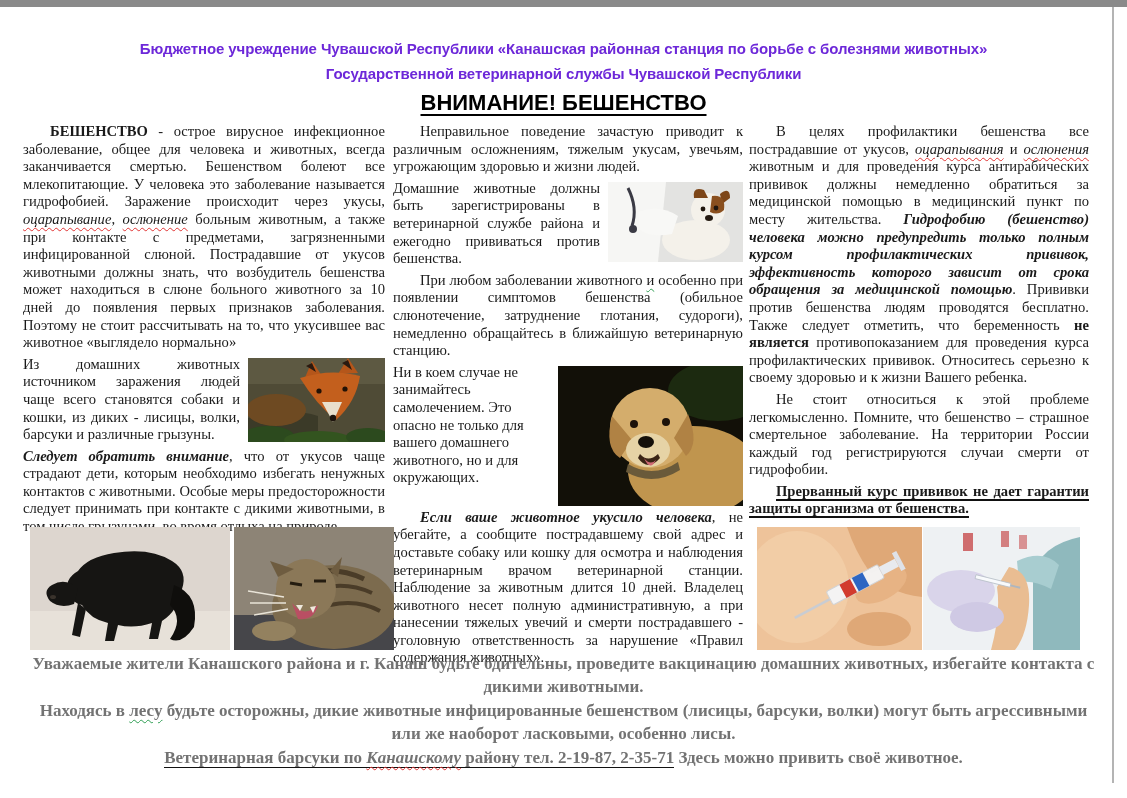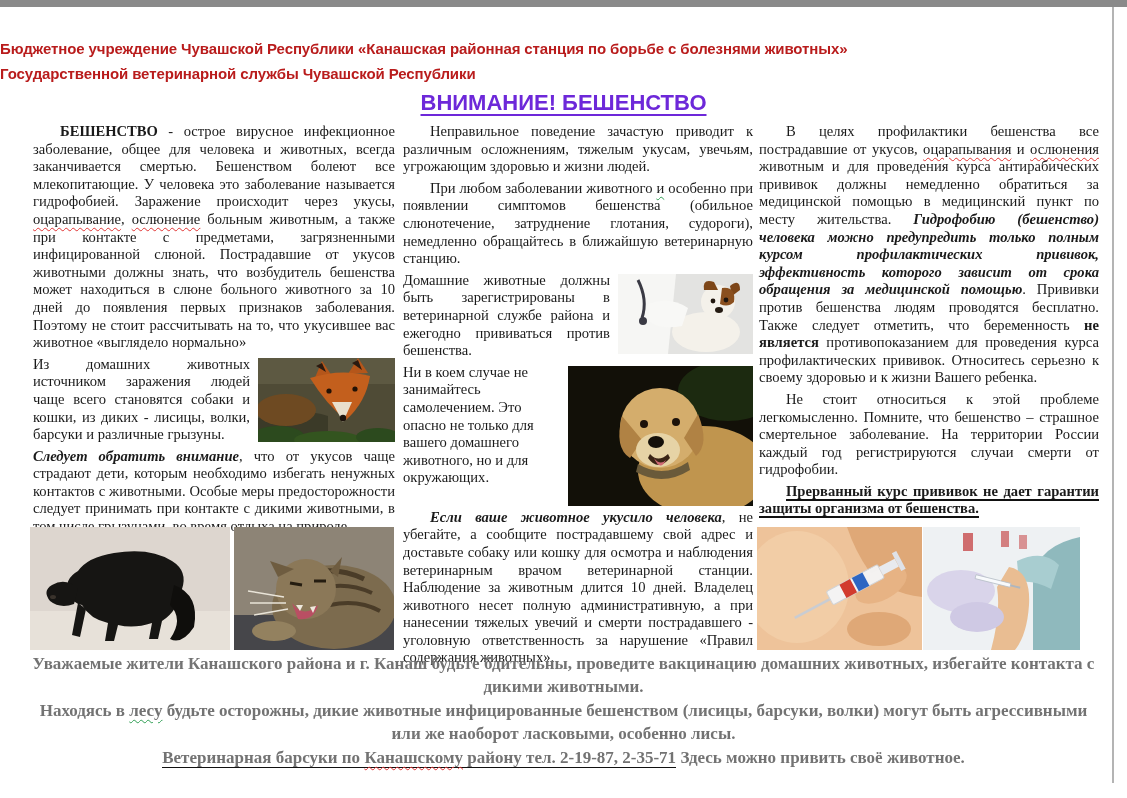--- a/index.html
+++ b/index.html
@@ -1,45 +1,45 @@
 <!DOCTYPE html>
 <html lang="ru"><head>
 <meta charset="utf-8">
 <style>
   html,body{margin:0;padding:0;background:#ffffff;}
   body{width:1127px;height:798px;position:relative;overflow:hidden;
        font-family:"Liberation Serif", serif;color:#1a1a1a;}
   .top-bar{position:absolute;left:0;top:0;width:1127px;height:7px;background:#8a8a8a;}
   .right-edge{position:absolute;left:1112px;top:7px;width:2px;height:776px;background:#b4b4b4;}
 
-  .header{margin-top:36px;
+  .header{margin-top:36px;text-align:center;
           font-family:"Liberation Sans", sans-serif;font-weight:bold;
-          font-size:15px;line-height:25px;color:#b91c1c;letter-spacing:-0.1px;}
+          font-size:15px;line-height:25px;color:#6d28d9;letter-spacing:-0.1px;}
   .title-wrap{text-align:center;margin-top:4px;}
   .title{display:inline-block;font-family:"Liberation Sans", sans-serif;font-weight:bold;
-         font-size:22px;color:#6d28d9;text-decoration:underline;
+         font-size:22px;color:#000000;text-decoration:underline;
          text-decoration-thickness:2px;text-underline-offset:4px;}
 
-  .columns{display:flex;padding-left:33px;margin-top:7px;}
+  .columns{display:flex;padding-left:23px;margin-top:7px;}
   .col{font-size:14.6px;line-height:17.6px;text-align:justify;}
   .col-left{width:362px;margin-right:8px;}
   .col-mid{width:350px;margin-right:6px;}
   .col-right{width:340px;}
   .para{margin:0 0 4px 0;}
   .indent{text-indent:27px;}
   .clear{clear:both;}
   .narrowleft{text-align:left;}
 
   
   .b{font-weight:bold;}
   .bi{font-weight:bold;font-style:italic;}
   .bu{font-weight:bold;border-bottom:2px solid #111;}
   .u{border-bottom:1.5px solid #111;}
   .sp{text-decoration-line:underline;text-decoration-style:wavy;
-      text-decoration-color:#e03434;text-decoration-thickness:1px;text-underline-offset:3px;}
+      text-decoration-color:#e03434;text-decoration-thickness:1px;text-underline-offset:3px;font-style:italic;}
   .gr{text-decoration-line:underline;text-decoration-style:wavy;
       text-decoration-color:#2f9e53;text-decoration-thickness:1px;text-underline-offset:3px;}
 
   .float-photo{float:right;margin:2px 0 3px 8px;}
   .float-photo svg{display:block;}
 
   .photos-left{position:absolute;left:30px;top:527px;display:flex;gap:4px;}
   .photos-right{position:absolute;left:757px;top:527px;display:flex;gap:1px;}
   .photo svg{display:block;}
 
@@ -85,38 +85,38 @@
             <ellipse cx="20" cy="78" rx="26" ry="10" fill="#2c4a1e"></ellipse>
             <ellipse cx="70" cy="82" rx="34" ry="9" fill="#33541f"></ellipse>
             <ellipse cx="120" cy="79" rx="22" ry="9" fill="#2c4a1e"></ellipse>
           </svg>
         </span><span>Из домашних животных источником заражения людей чаще всего становятся собаки и кошки, из диких - лисицы, волки, барсуки и различные грызуны.</span></p>
     <p class="para clear"><span class="bi">Следует обратить внимание</span><span>, что от укусов чаще страдают дети, которым необходимо избегать ненужных контактов с животными. Особые меры предосторожности следует принимать при контакте с дикими животными, в том числе грызунами, во время отдыха на природе.</span></p>
   </div>
 
   <div class="col col-mid">
     <p class="para indent"><span>Неправильное поведение зачастую приводит к различным осложнениям, тяжелым укусам, увечьям, угрожающим здоровью и жизни людей.</span></p>
-    <p class="para indent clear"><span>При любом заболевании животного </span><span class="gr">и</span><span> особенно при появлении симптомов бешенства (обильное слюнотечение, затруднение глотания, судороги), немедленно обращайтесь в ближайшую ветеринарную станцию.</span></p>
     <p class="para"><span class="float-photo">
           <svg width="135" height="80" viewBox="0 0 135 80">
             <rect width="135" height="80" fill="#e3e3e1"></rect>
             <path d="M0,0 L58,0 L50,80 L0,80Z" fill="#f6f6f4"></path>
             <path d="M20,6 Q30,26 24,44" stroke="#3a3a44" stroke-width="3" fill="none"></path>
             <circle cx="25" cy="47" r="4" fill="#3a3a44"></circle>
             <ellipse cx="88" cy="58" rx="34" ry="20" fill="#f4f1ea"></ellipse>
             <circle cx="100" cy="28" r="17" fill="#f4f1ea"></circle>
             <path d="M86,16 Q84,4 96,8 L100,16Z" fill="#7d4618"></path>
             <path d="M112,12 Q122,4 122,16 L114,22Z" fill="#7d4618"></path>
             <path d="M104,14 Q118,12 116,28 Q110,34 102,30Z" fill="#8a4f1e"></path>
             <circle cx="95" cy="27" r="2.4" fill="#20160e"></circle>
             <circle cx="108" cy="26" r="2.4" fill="#20160e"></circle>
             <ellipse cx="101" cy="36" rx="4" ry="3" fill="#241a12"></ellipse>
             <path d="M30,30 Q52,22 70,34 L64,52 Q44,56 32,48Z" fill="#f8f8f6"></path>
           </svg>
         </span><span>Домашние животные должны быть зарегистрированы в ветеринарной службе района и ежегодно прививаться против бешенства.</span></p>
+    <p class="para indent clear"><span>При любом заболевании животного </span><span class="gr">и</span><span> особенно при появлении симптомов бешенства (обильное слюнотечение, затруднение глотания, судороги), немедленно обращайтесь в ближайшую ветеринарную станцию.</span></p>
     <p class="para narrowleft"><span class="float-photo">
           <svg width="185" height="140" viewBox="0 0 185 140">
             <rect width="185" height="140" fill="#121008"></rect>
             <ellipse cx="160" cy="25" rx="50" ry="30" fill="#1c2a10"></ellipse>
             <ellipse cx="135" cy="105" rx="65" ry="45" fill="#c0954e"></ellipse>
             <circle cx="92" cy="62" r="40" fill="#d4ad6c"></circle>
             <path d="M54,50 Q46,82 62,92 L74,74Z" fill="#b08244"></path>
             <path d="M130,48 Q142,78 128,90 L116,72Z" fill="#b08244"></path>
             <ellipse cx="90" cy="84" rx="22" ry="17" fill="#e6d3a6"></ellipse>
             <ellipse cx="88" cy="76" rx="8" ry="6" fill="#15100a"></ellipse>

